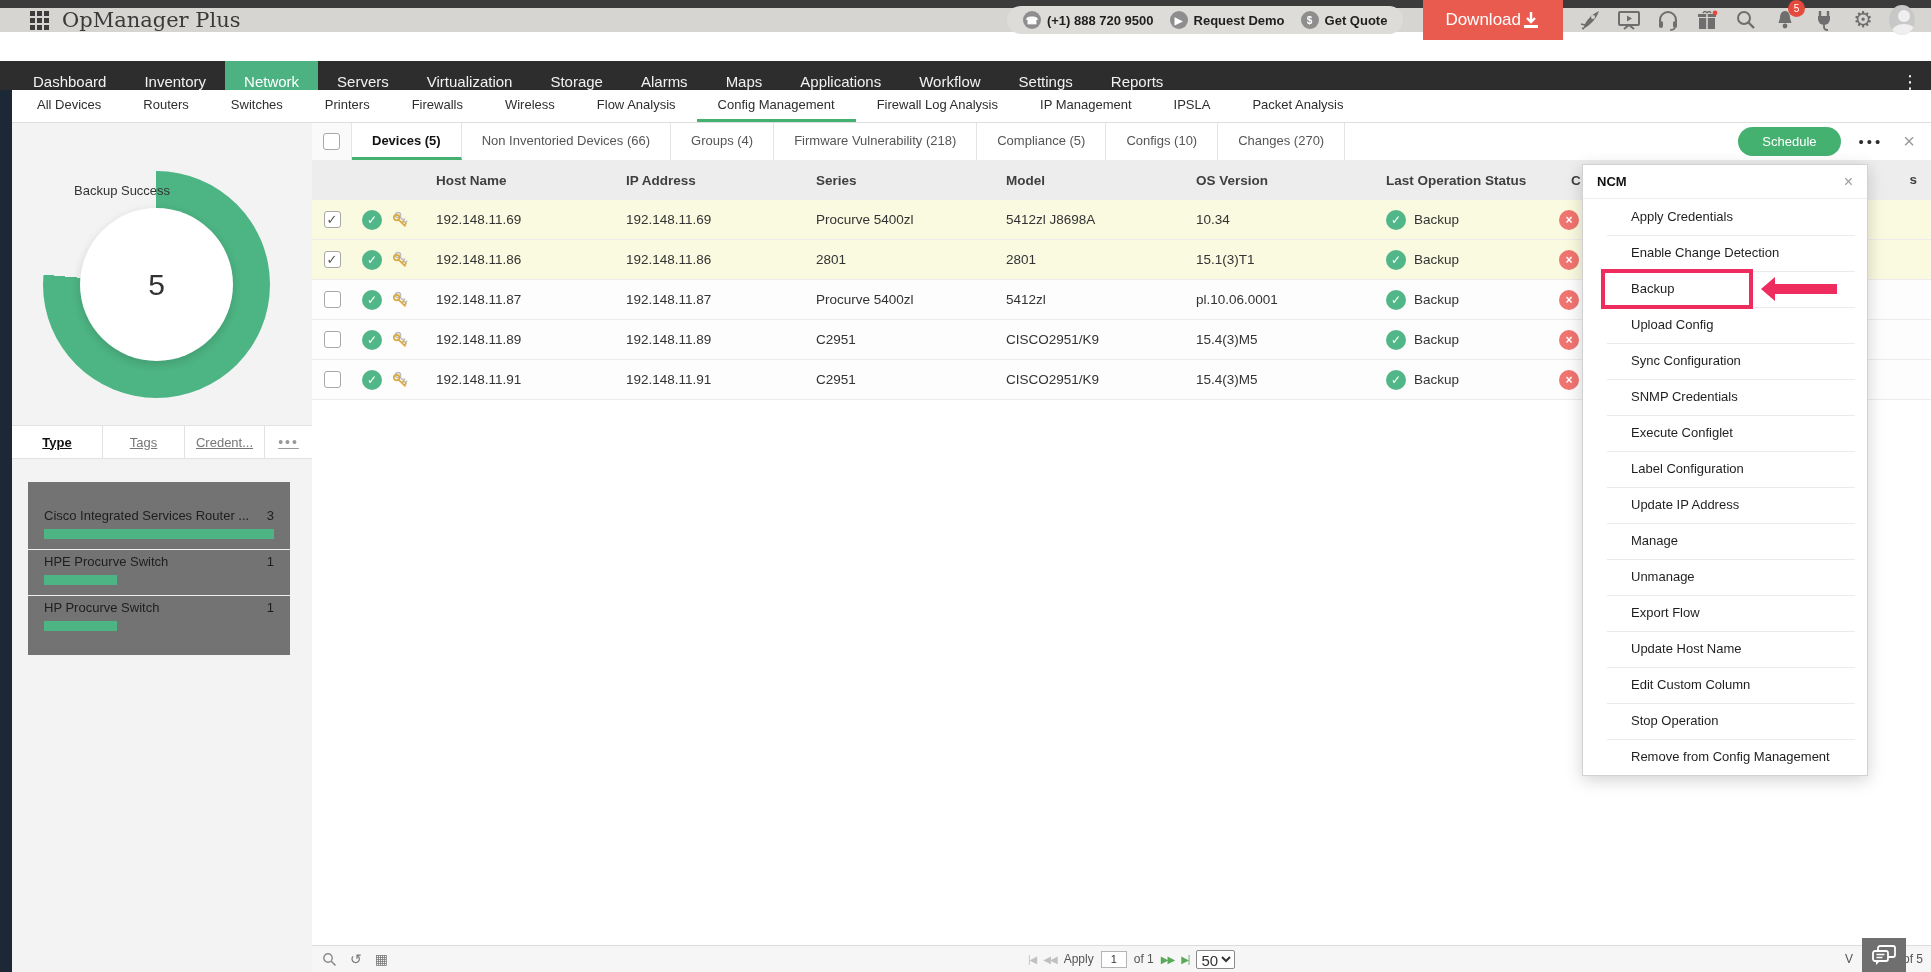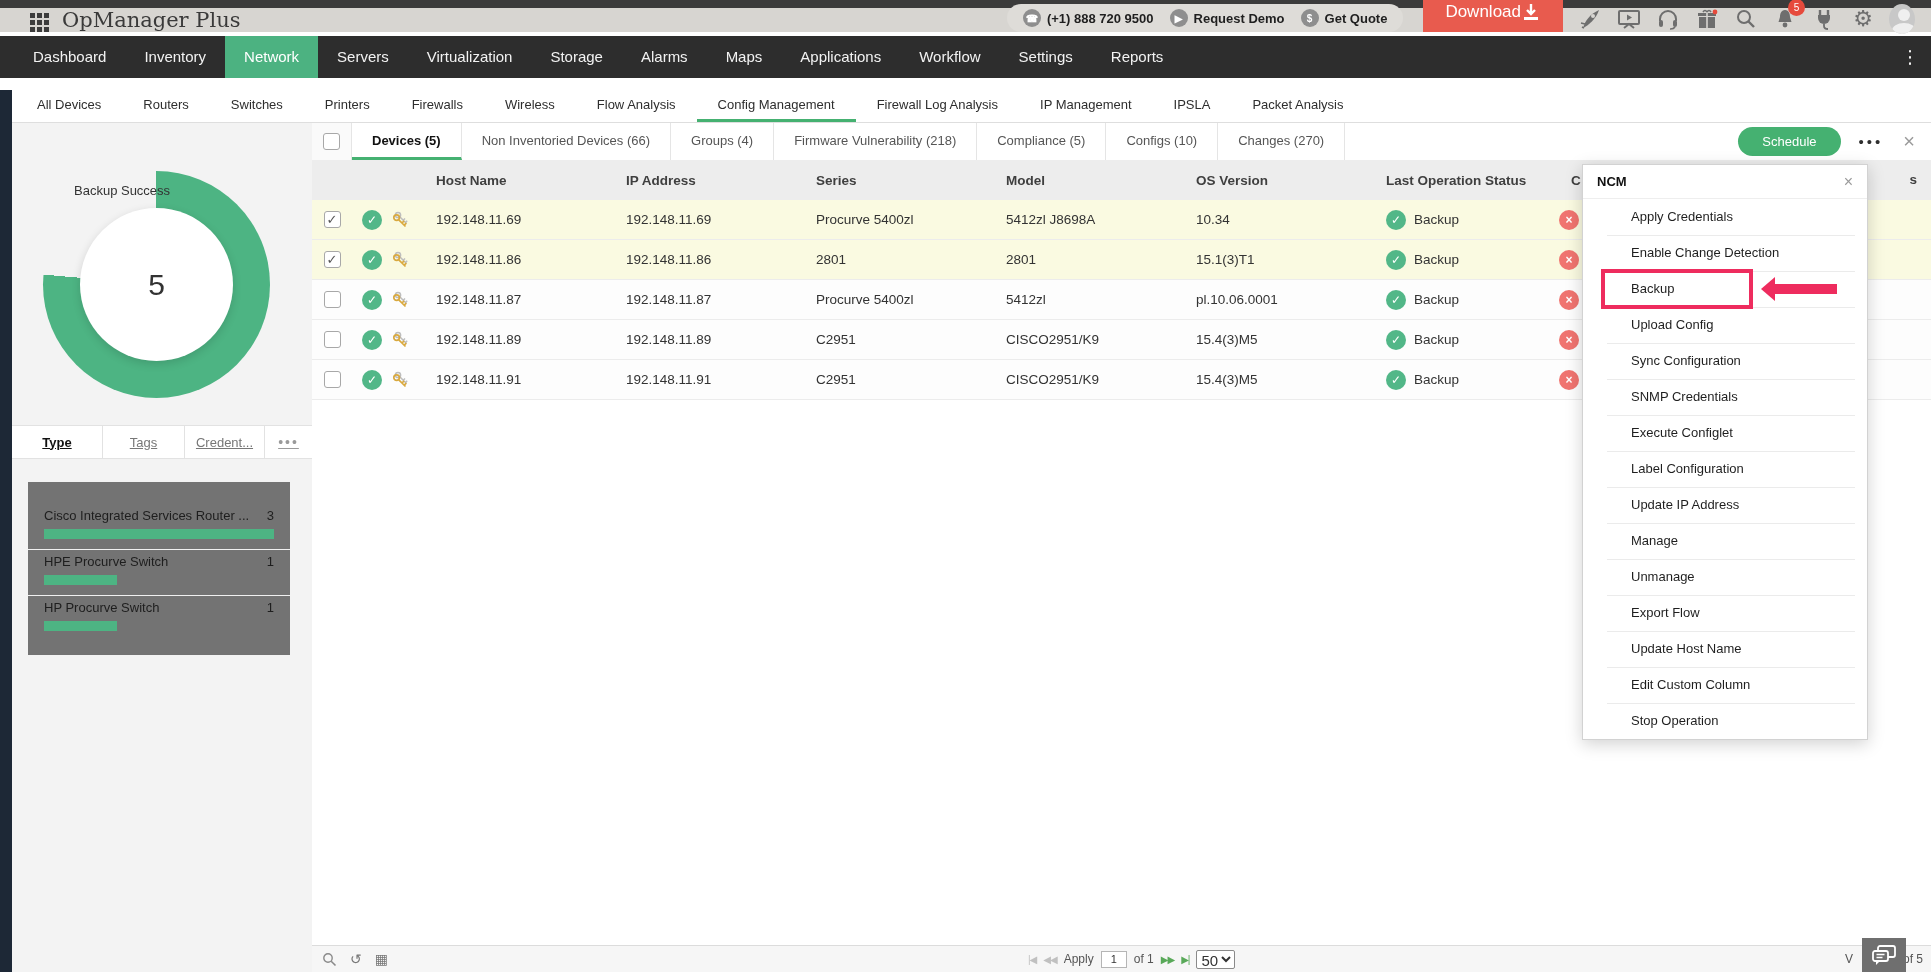--- a/index.html
+++ b/index.html
@@ -2,40 +2,40 @@
 <html><head>
 <meta charset="utf-8">
 <style>
   * { margin:0; padding:0; box-sizing:border-box; }
   html,body { width:1931px; height:972px; }
   body { font-family:"Liberation Sans", sans-serif; background:#fff; position:relative; overflow:hidden; }
   #page { position:relative; width:1931px; height:972px; background:#fff; }
 
   
   .top-strip { position:absolute; left:0; top:0; width:100%; height:8px; background:#3b3b3b; }
-  .header { position:absolute; left:0; top:8px; width:100%; height:24px; background:#d7d5d1; display:flex; align-items:flex-end; }
+  .header { position:absolute; left:0; top:8px; width:100%; height:24px; background:#d7d5d1; display:flex; align-items:center; }
   .app-grid { margin-left:30px; width:19px; height:19px; display:grid; grid-template-columns:repeat(3,5px); grid-template-rows:repeat(3,5px); gap:2px; }
   .app-grid i { background:#3c3c3c; }
   .app-title { margin-left:13px; font-family:"DejaVu Serif", serif; font-size:21px; color:#3a3a3a; }
   .hspacer { flex:1; }
   .contact-pill { display:flex; align-items:center; gap:16px; background:#dedcd8; border-radius:20px; padding:5px 16px; margin-right:20px; font-size:13px; font-weight:bold; color:#1f1f1f; }
   .pill-item { display:flex; align-items:center; gap:6px; }
   .pill-ico { width:18px; height:18px; border-radius:50%; background:#8e8e8e; color:#fff; font-size:10px; display:flex; align-items:center; justify-content:center; }
   .download-btn { height:40px; background:#e85b4e; color:#fff; font-size:17px; display:flex; align-items:center; padding:0 22px; border:none; cursor:pointer; }
   .header-icons { display:flex; align-items:center; gap:13px; padding:0 16px 0 14px; }
   .hicon { position:relative; width:26px; height:26px; display:flex; align-items:center; justify-content:center; color:#6e6e6e; }
   .hicon svg { display:block; }
   .badge { position:absolute; top:-7px; right:-7px; min-width:17px; height:17px; background:#e64a3c; color:#fff; border-radius:50%; font-size:10px; display:flex; align-items:center; justify-content:center; }
   .gear-glyph { font-size:22px; line-height:1; color:#6e6e6e; }
   .avatar { width:30px; height:30px; border-radius:50%; background:#c8c8c8; position:relative; overflow:hidden; }
   .avatar::before { content:""; position:absolute; left:9px; top:5px; width:12px; height:12px; border-radius:50%; background:#efefef; }
   .avatar::after { content:""; position:absolute; left:3px; top:19px; width:24px; height:16px; border-radius:50%; background:#efefef; }
 
   
-  .nav { position:absolute; left:0; top:36px; width:100%; height:42px; background:#2d2d2d; display:flex; align-items:stretch; padding-left:14px; }
+  .nav { position:absolute; left:0; top:61px; width:100%; height:42px; background:#2d2d2d; display:flex; align-items:stretch; padding-left:14px; }
   .nav-item { color:#f2f2f2; font-size:15px; line-height:42px; padding:0 19px; white-space:nowrap; cursor:pointer; }
   .nav-item.active { background:#4cb281; color:#fff; }
   .nav-kebab { margin-left:auto; color:#fff; font-size:18px; line-height:42px; padding:0 12px; cursor:pointer; }
 
   
   .subnav { position:absolute; left:0; top:90px; width:100%; height:33px; background:#fff; border-bottom:1px solid #dedede; display:flex; padding-left:16px; }
   .subnav-item { font-size:13px; color:#2e2e2e; line-height:30px; padding:0 21px; white-space:nowrap; cursor:pointer; }
   .subnav-item.active { border-bottom:3px solid #45b171; }
 
   
@@ -496,20 +496,21 @@
     <div class="pitem">SNMP Credentials</div>
     <div class="pitem">Execute Configlet</div>
     <div class="pitem">Label Configuration</div>
     <div class="pitem">Update IP Address</div>
     <div class="pitem">Manage</div>
     <div class="pitem">Unmanage</div>
     <div class="pitem">Export Flow</div>
     <div class="pitem">Update Host Name</div>
     <div class="pitem">Edit Custom Column</div>
     <div class="pitem">Stop Operation</div>
+    <div class="pitem">Remove from Config Management</div>
   </div>
 
   <div class="feedback-btn">
     <svg width="26" height="22" viewBox="0 0 26 22">
       <rect x="7" y="2" width="17" height="11" rx="2" fill="none" stroke="#fff" stroke-width="1.8"></rect>
       <rect x="2" y="7" width="15" height="10" rx="2" fill="#6f6f6f" stroke="#fff" stroke-width="1.8"></rect>
       <path d="M5 17 l0 4 4 -4" fill="#fff"></path>
       <path d="M5.5 10.5 h8 M5.5 13.5 h6" stroke="#fff" stroke-width="1.4"></path>
     </svg>
   </div>

